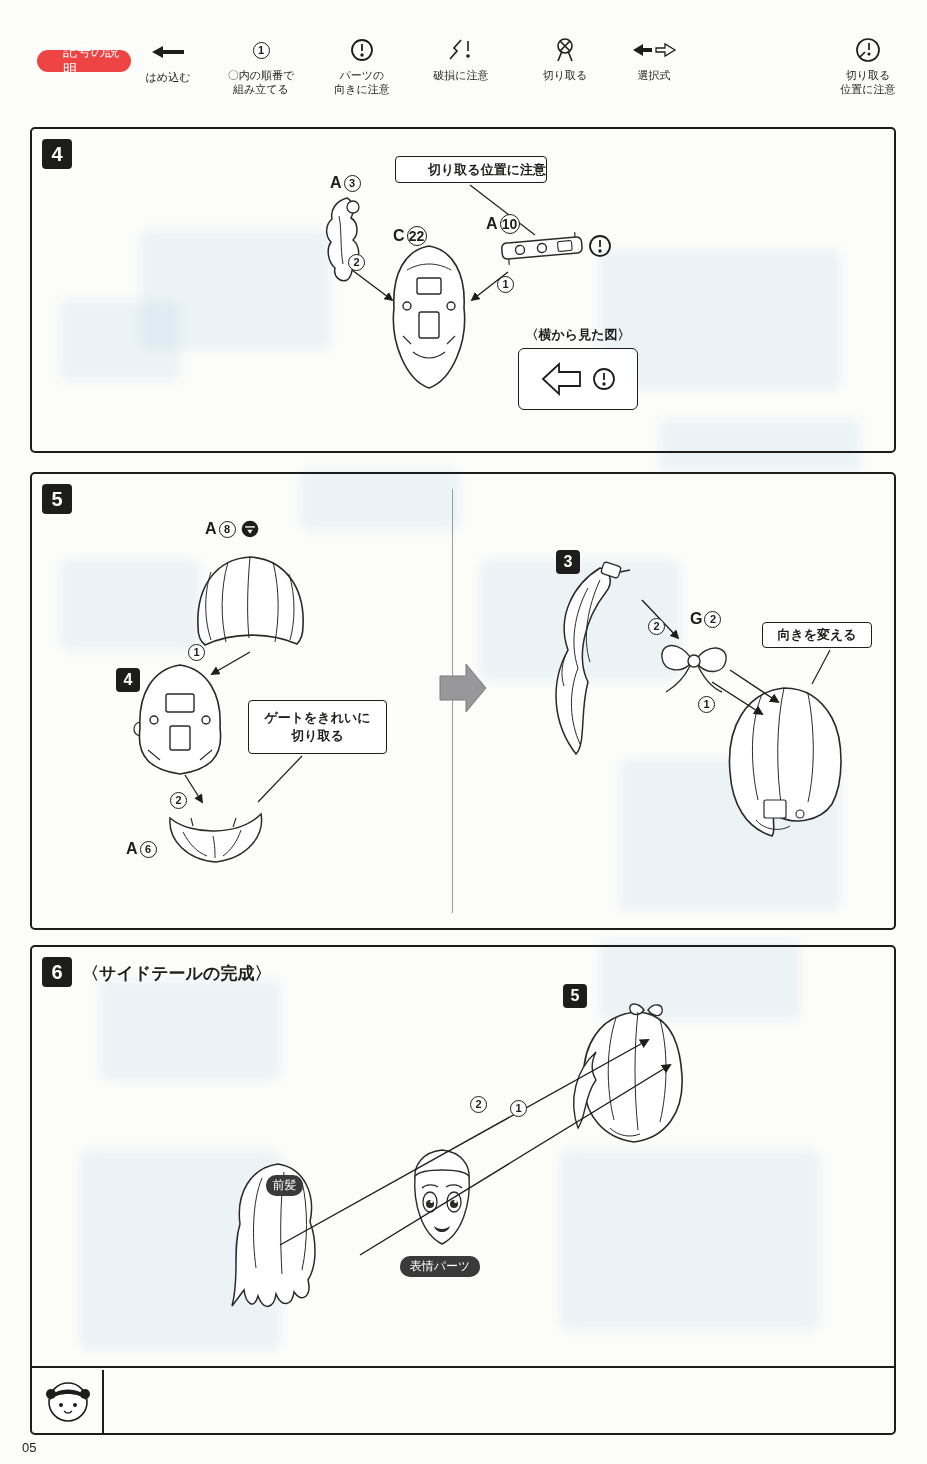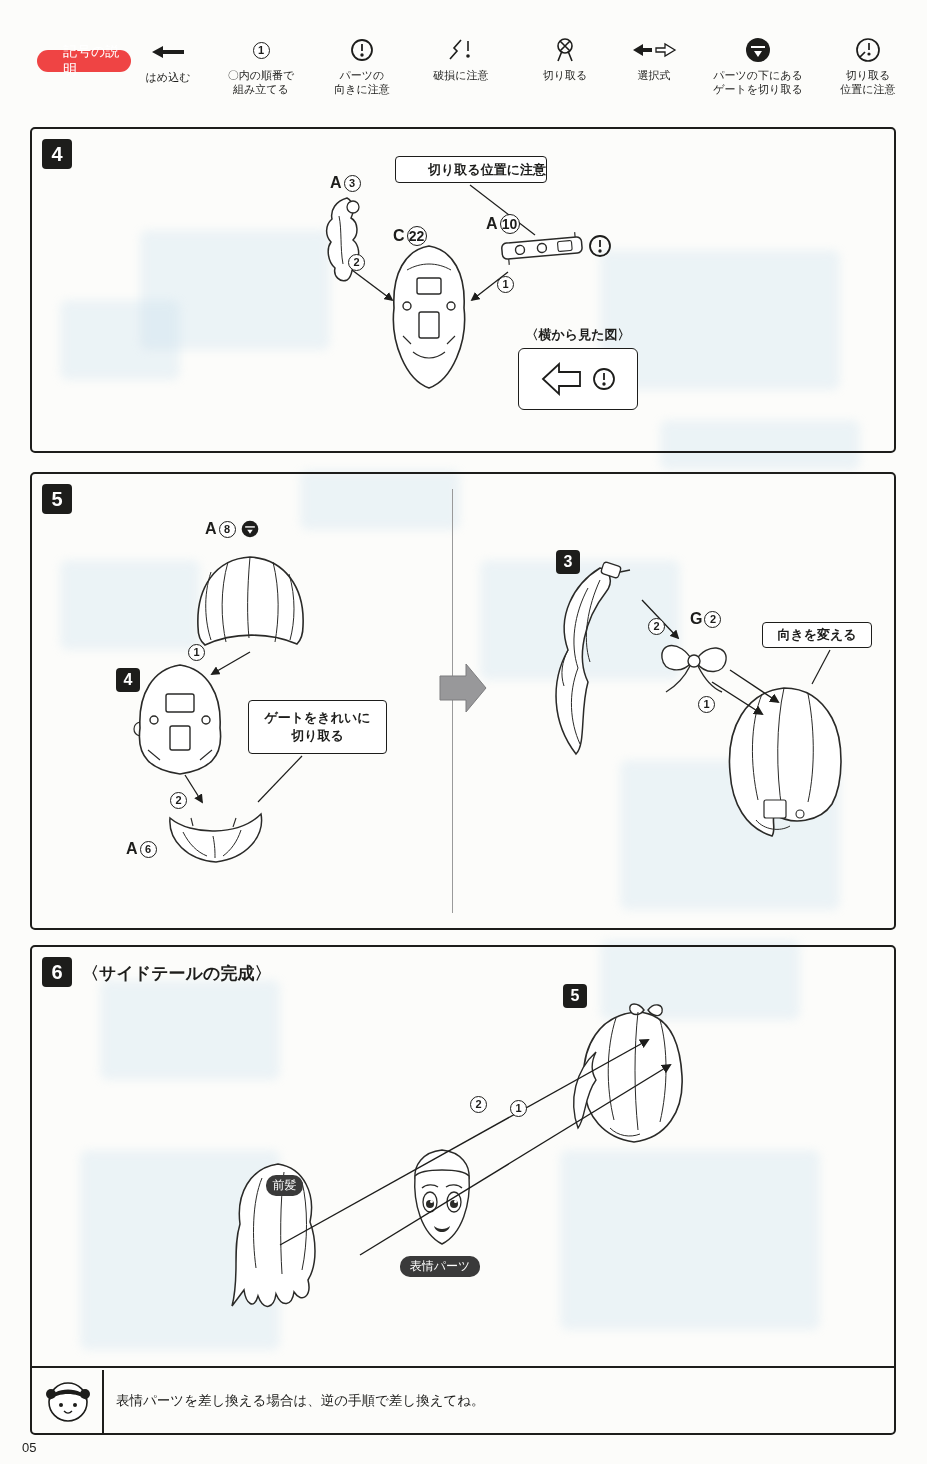--- a/index.html
+++ b/index.html
@@ -114,31 +114,20 @@
   <div class="legend-item" style="left:612px;top:36px;width:84px;">
     <div class="legend-icon">
       <svg width="46" height="16" viewBox="0 0 46 16">
           <path d="M2,8 L12,2 L12,6 L21,6 L21,10 L12,10 L12,14 Z" fill="#1d1d1b"></path>
           <path d="M44,8 L34,2 L34,6 L25,6 L25,10 L34,10 L34,14 Z" fill="#fff" stroke="#1d1d1b" stroke-width="1.3"></path>
         </svg>
     </div>
     <div class="legend-label">選択式</div>
   </div>
 
-  <div class="legend-item" style="left:706px;top:36px;width:104px;">
-    <div class="legend-icon">
-      <svg width="26" height="26" viewBox="0 0 26 26">
-          <circle cx="13" cy="13" r="12" fill="#1d1d1b"></circle>
-          <path d="M6,10 L20,10" stroke="#fff" stroke-width="2"></path>
-          <path d="M9,14 L13,20 L17,14 Z" fill="#fff"></path>
-        </svg>
-    </div>
-    <div class="legend-label">パーツの下にある
-ゲートを切り取る</div>
-  </div>
 
   <div class="legend-item" style="left:824px;top:36px;width:88px;">
     <div class="legend-icon">
       <svg width="26" height="26" viewBox="0 0 26 26">
           <g stroke="#1d1d1b" fill="none" stroke-width="1.7">
             <circle cx="13" cy="13" r="11"></circle>
             <line x1="14" y1="6" x2="14" y2="13"></line>
             <path d="M5,20 L10,15"></path>
           </g>
           <circle cx="14" cy="17" r="1.6" fill="#1d1d1b"></circle>
@@ -417,17 +406,16 @@
   <svg class="line-art" style="left:44px;top:1376px;" width="48" height="48" viewBox="0 0 48 48">
     <circle cx="24" cy="26" r="19" fill="#fff" stroke="#1d1d1b" stroke-width="1.6"></circle>
     <path d="M6,24 C6,10 42,10 42,24 C34,16 14,16 6,24 Z" fill="#1d1d1b"></path>
     <circle cx="7" cy="18" r="5" fill="#1d1d1b"></circle>
       <circle cx="41" cy="18" r="5" fill="#1d1d1b"></circle>
     <circle cx="17" cy="29" r="2" fill="#1d1d1b"></circle>
       <circle cx="31" cy="29" r="2" fill="#1d1d1b"></circle>
     <path d="M20,35 C23,38 25,38 28,35" fill="none" stroke="#1d1d1b" stroke-width="1.4"></path>
   </svg>
   <div class="vline2" style="left:102px;top:1370px;height:64px;"></div>
-  <div class="note-text" style="left:116px;top:1392px;">表情パーツを差し換える場合は、逆の手順で差し換えてね。</div>
 
   <div class="pagenum" style="left:22px;top:1440px;">05</div>
 
 </div>
 
 </body></html>

